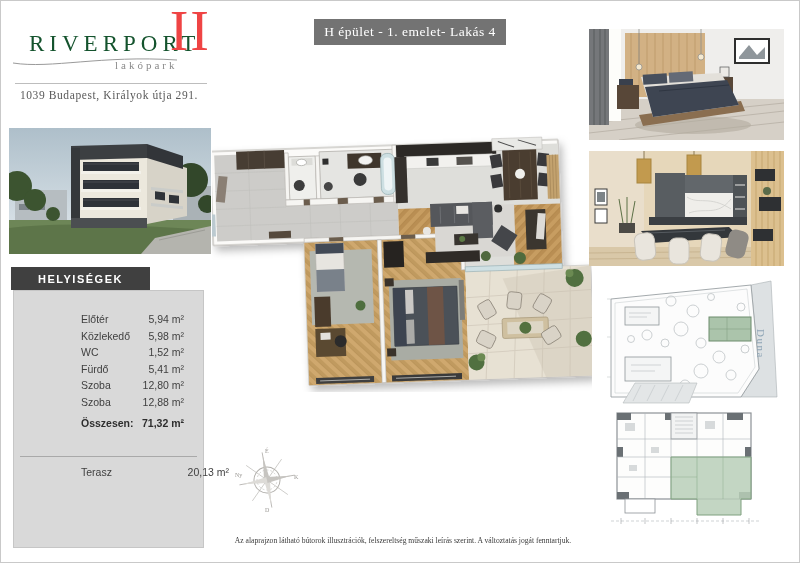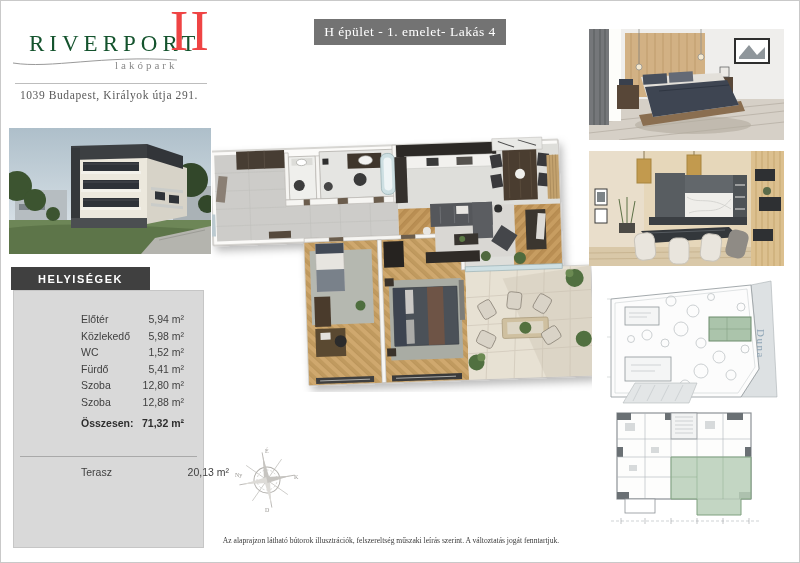--- a/index.html
+++ b/index.html
@@ -58,21 +58,21 @@
   .dining-photo{left:588px;top:150px;width:195px;height:115px;}
   .site-plan{left:600px;top:276px;width:182px;height:130px;}
   .duna{
     position:absolute;left:166px;top:52px;transform:rotate(90deg);transform-origin:left top;
     font-family:"Liberation Serif",serif;font-size:11px;color:#8fa5b6;letter-spacing:1.5px;
   }
   .level-plan{left:608px;top:406px;width:152px;height:122px;}
   .compass{left:234px;top:446px;width:64px;height:66px;}
   
   .disclaimer{
-    left:198px;top:535px;width:384px;text-align:center;
+    left:210px;top:535px;width:384px;text-align:center;
     font-family:"Liberation Serif",serif;font-size:7.6px;color:#3a3a3a;white-space:nowrap;
   }
 </style>
 </head>
 <body>
 
 <div class="page">
 
   <div class="abs logo-wrap">
     <div class="logo-name">RIVERPORT</div>

